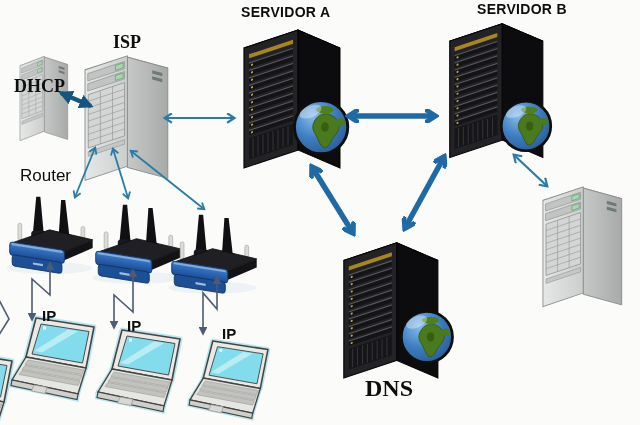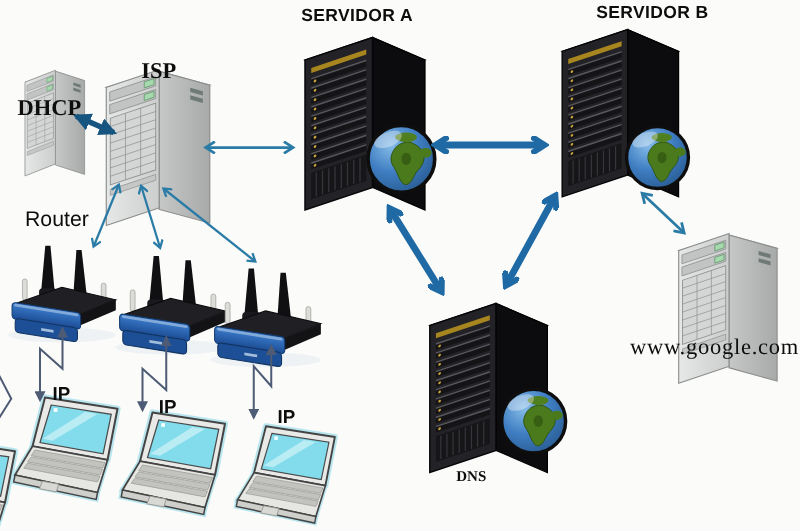--- a/index.html
+++ b/index.html
@@ -6,29 +6,29 @@
   .stage{
     position:relative;width:640px;height:425px;overflow:hidden;
     background:#fbfbf9;
     font-family:"Liberation Sans",sans-serif;
   }
   .stage svg{position:absolute;left:0;top:0;}
   .lbl{position:absolute;color:#0d0d0d;white-space:nowrap;line-height:1.1;}
   .lbl-serif-md{font-family:"Liberation Serif",serif;font-weight:600;font-size:18px;}
   .lbl-sans-bold-sm{font-family:"Liberation Sans",sans-serif;font-weight:700;font-size:14px;letter-spacing:.3px;}
   .lbl-dhcp{left:14px;top:33px;margin-top:44px;}
-  .lbl-isp{left:113px;top:47px;}
+  .lbl-isp{left:113px;top:33px;}
   .lbl-serva{left:241px;top:5px;}
   .lbl-servb{left:477px;top:2px;}
   .lbl-router{left:20px;top:167px;font-family:"Liberation Sans",sans-serif;font-weight:400;font-size:17px;}
   .lbl-ip{font-family:"Liberation Sans",sans-serif;font-weight:700;font-size:15px;}
   .lbl-ip1{left:42px;top:308px;}
   .lbl-ip2{left:127px;top:318px;}
   .lbl-ip3{left:222px;top:326px;}
-  .lbl-dns{left:365px;top:375px;font-family:"Liberation Serif",serif;font-weight:700;font-size:12px;}
+  .lbl-dns{left:365px;top:375px;font-family:"Liberation Serif",serif;font-weight:700;font-size:24px;}
   .lbl-google{left:504px;top:268px;font-family:"Liberation Serif",serif;font-weight:400;font-size:18px;letter-spacing:.6px;}
 </style>
 </head>
 <body>
 
 <div class="stage">
 
 <svg width="640" height="425" viewBox="0 0 640 425">
   <defs>
     <radialGradient id="gOcean" cx="35%" cy="30%" r="80%">
@@ -200,15 +200,14 @@
 
 <div class="lbl lbl-serif-md lbl-dhcp">DHCP</div>
 <div class="lbl lbl-serif-md lbl-isp">ISP</div>
 <div class="lbl lbl-sans-bold-sm lbl-serva">SERVIDOR A</div>
 <div class="lbl lbl-sans-bold-sm lbl-servb">SERVIDOR B</div>
 <div class="lbl lbl-router">Router</div>
 <div class="lbl lbl-ip lbl-ip1">IP</div>
 <div class="lbl lbl-ip lbl-ip2">IP</div>
 <div class="lbl lbl-ip lbl-ip3">IP</div>
 <div class="lbl lbl-dns">DNS</div>
-<div class="lbl lbl-google">www.google.com</div>
 
 </div>
 
 </body></html>

